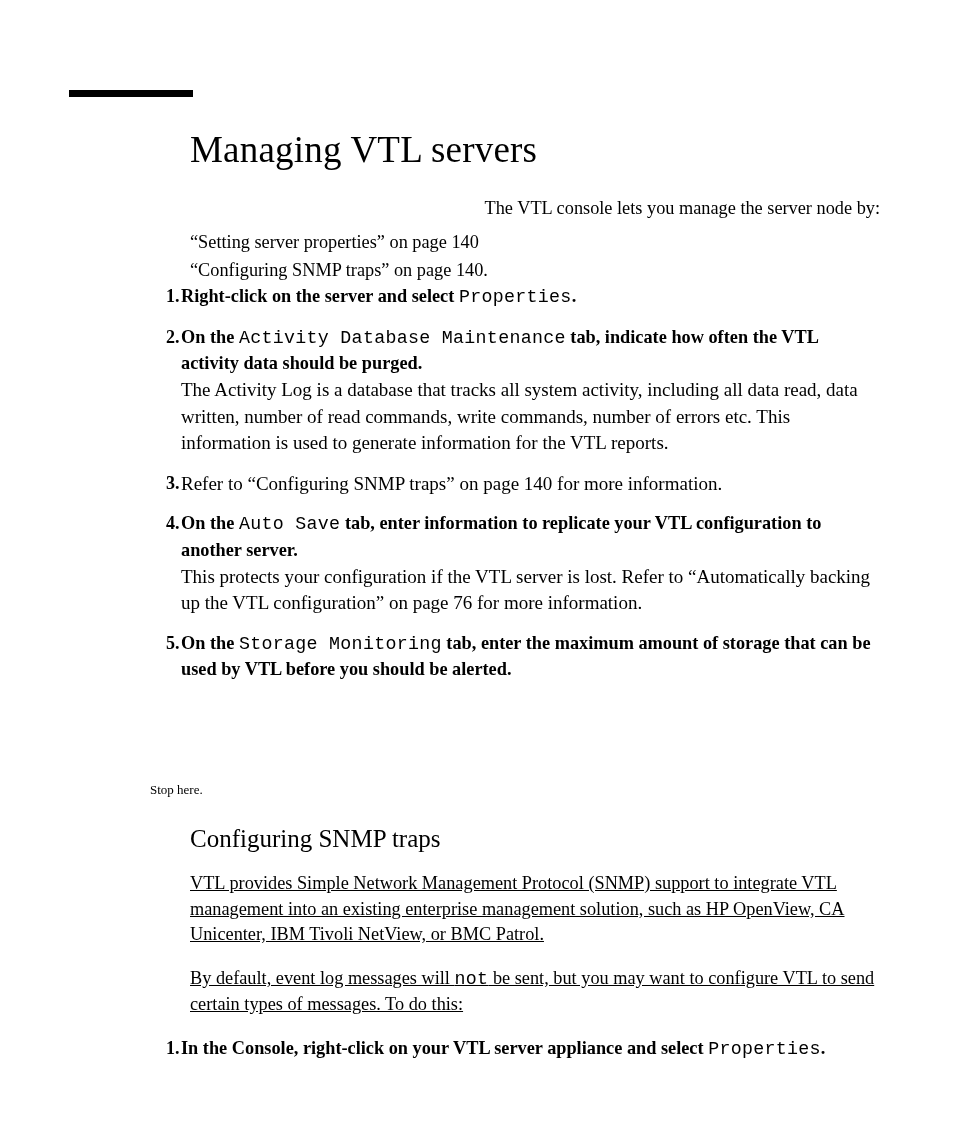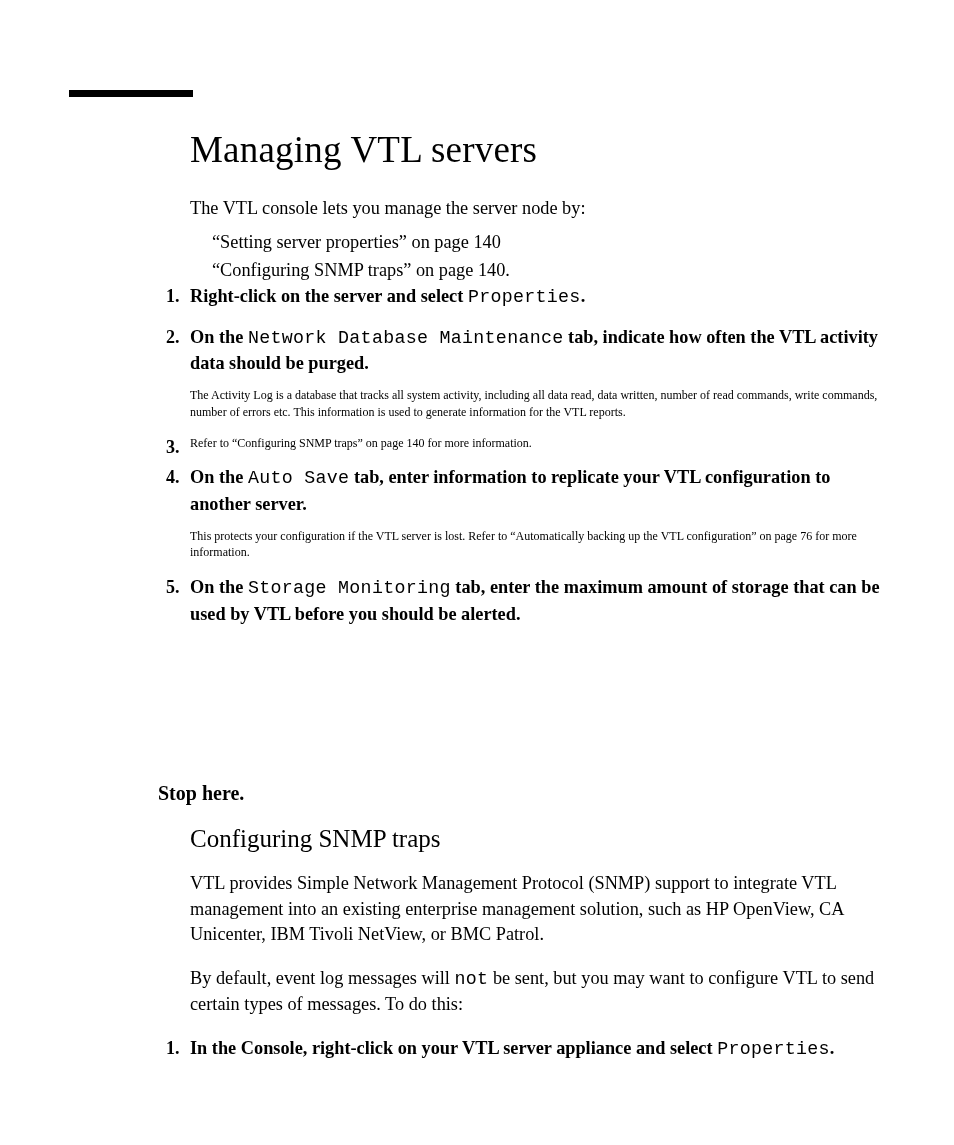--- a/index.html
+++ b/index.html
@@ -39,41 +39,41 @@
   h1.title {
     font-weight: 400;
     font-size: 37px;
     margin: 0 0 24px 0;
     letter-spacing: 0.2px;
   }
   .intro {
     font-size: 18.3px;
     line-height: 1.45;
     margin: 0 0 6px 0;
+    text-align: right;
   }
   .intro-sub {
-    margin-left: 22px;
     font-size: 18.3px;
     line-height: 1.55;
   }
   h2.section {
     font-weight: 400;
     font-size: 25px;
     margin: 42px 0 18px 0;
   }
   ol.steps {
     list-style: none;
     padding: 0;
     margin: 0 0 0 -20px;
     counter-reset: step;
   }
   ol.steps > li {
     counter-increment: step;
     position: relative;
-    padding-left: 20px;
+    padding-left: 11px;
     margin-bottom: 14px;
     font-size: 18.3px;
     line-height: 1.4;
   }
   ol.steps > li::before {
     content: counter(step) ".";
     position: absolute;
     left: -4px;
     top: 0;
     font-weight: 700;
@@ -82,33 +82,34 @@
   .step-head {
     font-weight: 700;
   }
   .mono {
     font-family: "Courier New", Courier, monospace;
     font-weight: 400;
     letter-spacing: 0.3px;
   }
   .step-body {
     font-weight: 400;
-    margin-top: 10px;
-    font-size: 12px;
+    margin-top: 0;
+    font-size: 19px;
     line-height: 1.4;
   }
   .stop {
-    font-weight: 700;
-    font-size: 20px;
-    margin: 10px 0 0 8px;
+    font-weight: 400;
+    font-size: 13px;
+    margin: 10px 0 0 0;
   }
   p.body {
     font-size: 18.3px;
     line-height: 1.4;
     margin: 0 0 18px 0;
+    text-decoration: underline;
   }
 </style>
 </head>
 <body>
 
 <div class="page">
   <div class="rule"></div>
 
   <div class="content">
 
@@ -120,21 +121,21 @@
 
 
     <ol class="steps">
       <li>
         <span class="step-head">
           <span>Right-click on the server and select </span><span class="mono">Properties</span><span>.</span>
         </span>
       </li>
       <li>
         <span class="step-head">
-          <span>On the </span><span class="mono">Network Database Maintenance</span><span> tab, indicate how often the VTL activity data should be purged.</span>
+          <span>On the </span><span class="mono">Activity Database Maintenance</span><span> tab, indicate how often the VTL activity data should be purged.</span>
         </span>
         <div class="step-body">The Activity Log is a database that tracks all system activity, including all data read, data written, number of read commands, write commands, number of errors etc. This information is used to generate information for the VTL reports.</div>
       </li>
       <li>
         <div class="step-body">Refer to “Configuring SNMP traps” on page 140 for more information.</div>
       </li>
       <li>
         <span class="step-head">
           <span>On the </span><span class="mono">Auto Save</span><span> tab, enter information to replicate your VTL configuration to another server.</span>
         </span>

